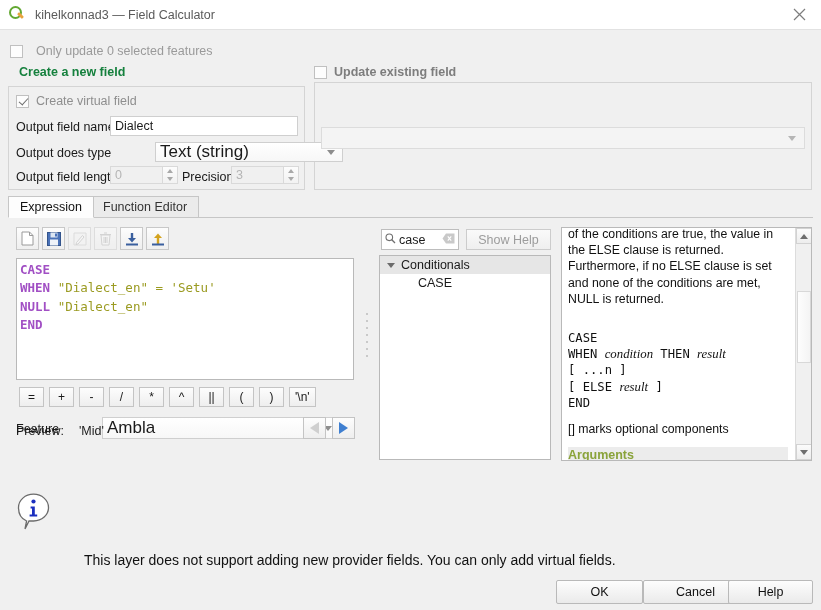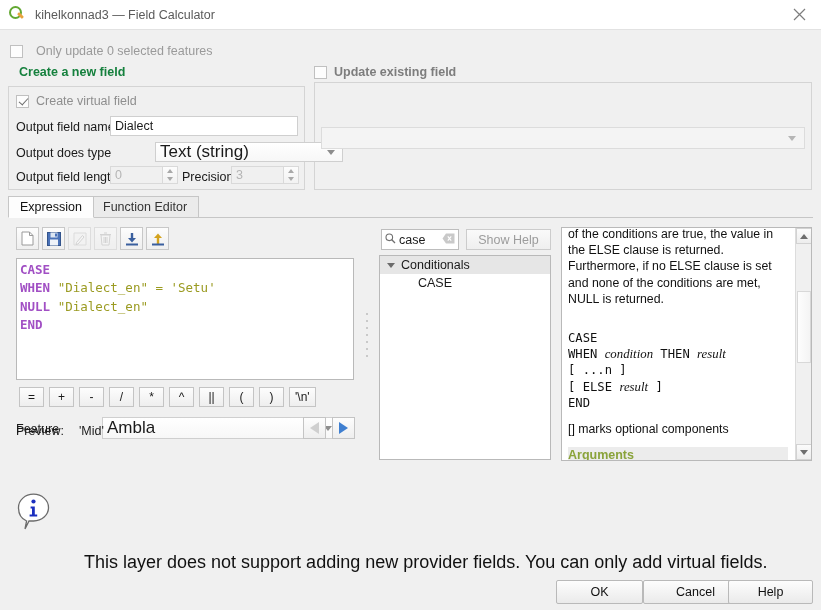--- a/index.html
+++ b/index.html
@@ -534,21 +534,21 @@
 
   
   #infoIcon {
     position: absolute;
     left: 17px; top: 493px;
     width: 33px; height: 38px;
   }
   #infoText {
     position: absolute;
     left: 84px; top: 552px;
-    font-size: 18px;
+    font-size: 14px;
     color: #111;
   }
 
   
   .dlgbtn {
     position: absolute;
     height: 24px;
     box-sizing: border-box;
     border: 1px solid #b9b9b9;
     border-radius: 2px;

